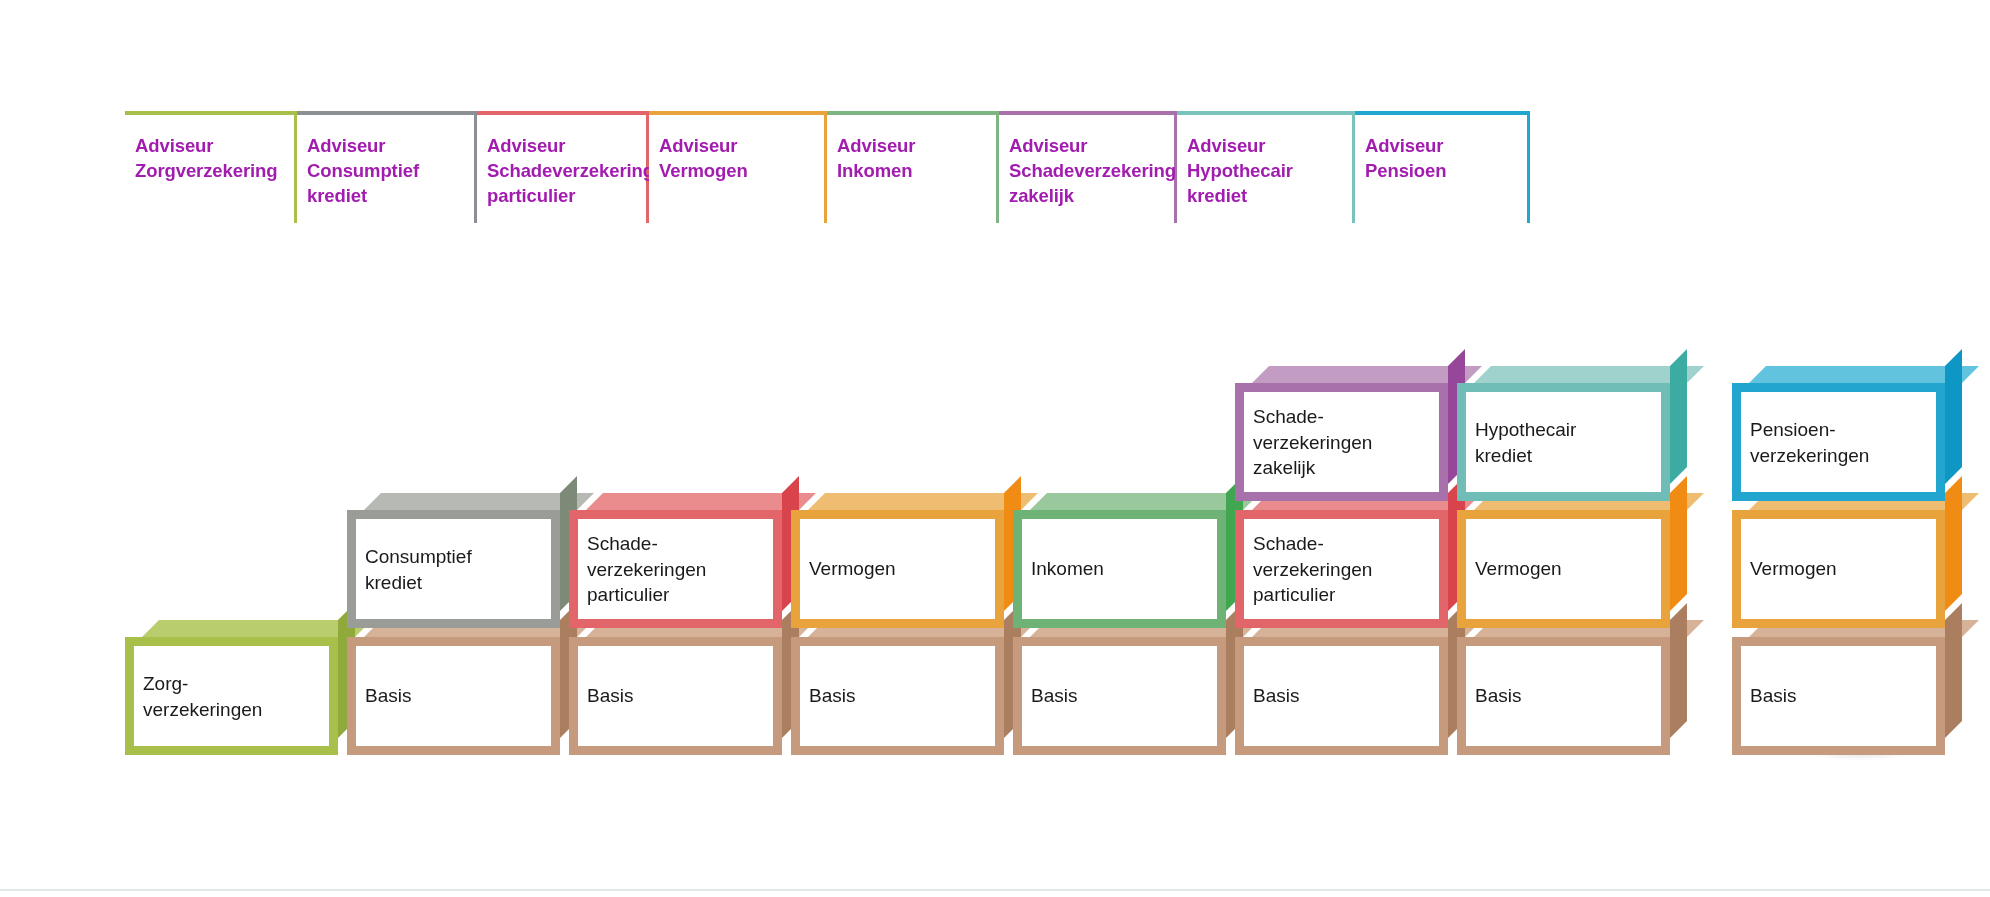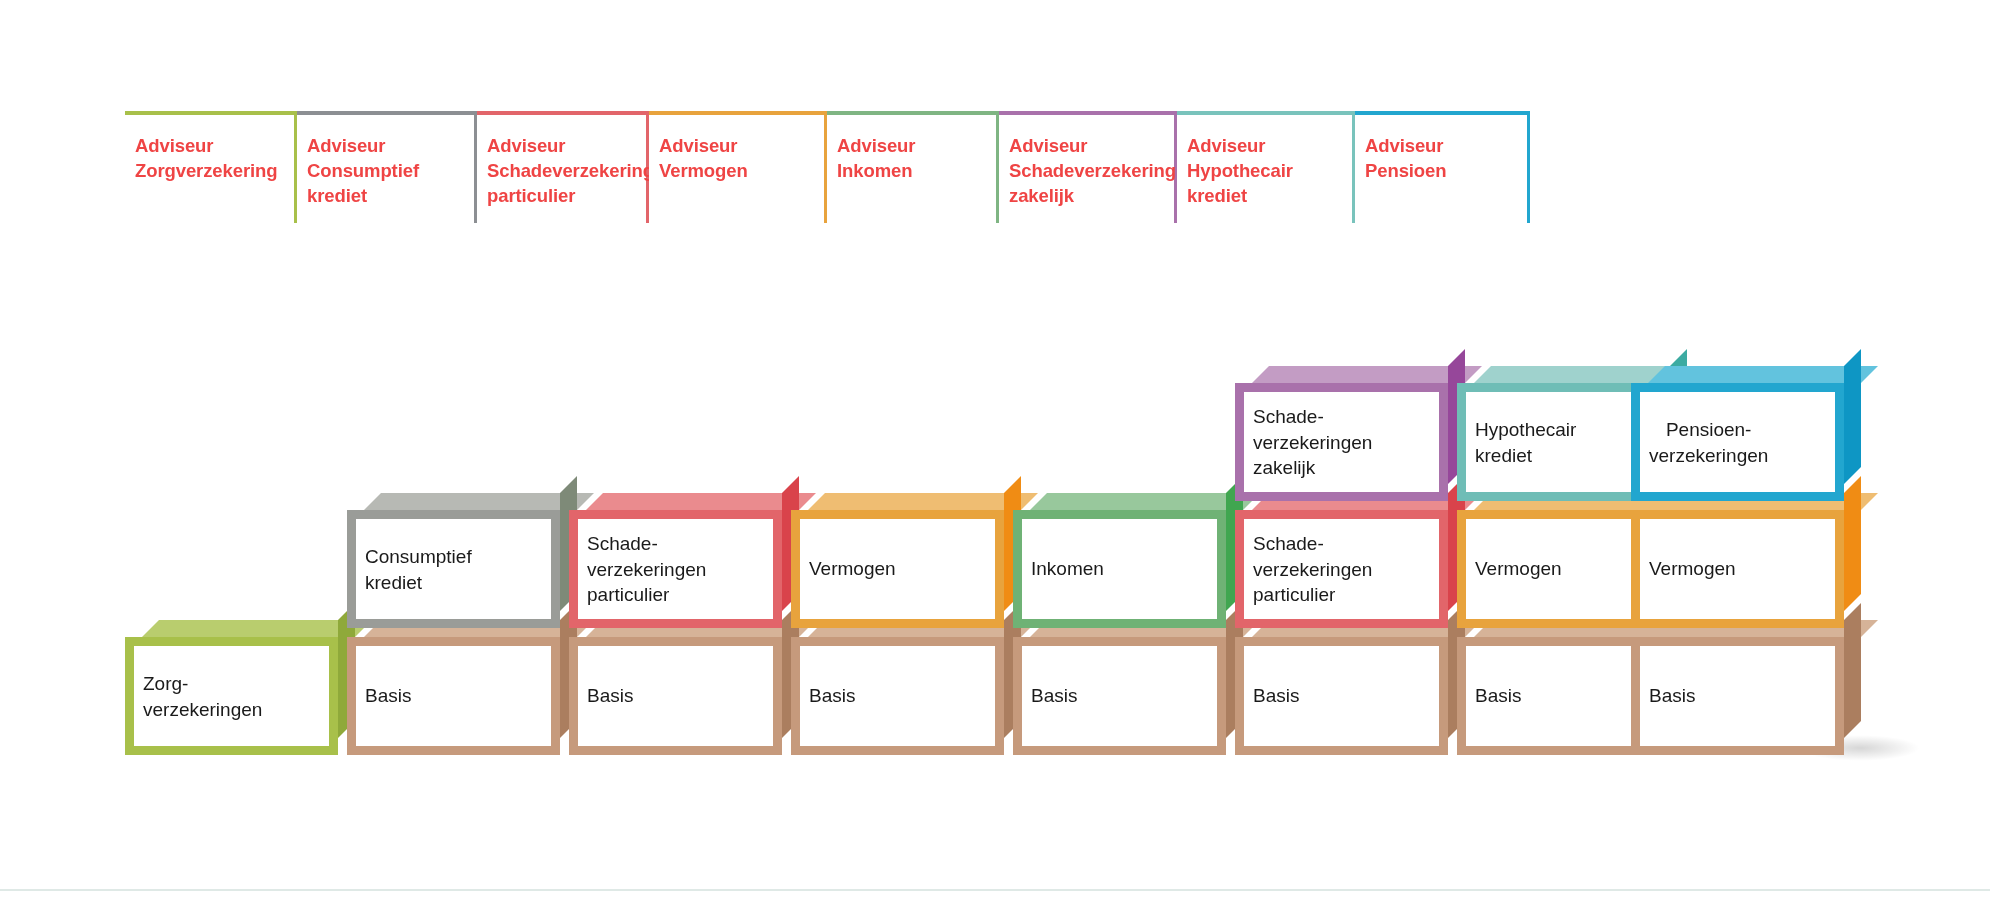--- a/index.html
+++ b/index.html
@@ -24,21 +24,21 @@
     height:112px;
     border-top:4px solid #999;
     border-right:3px solid #999;
     background:#fff;
     padding:18px 0 0 10px;
   }
   .header-label{
     font-size:18.5px;
     font-weight:bold;
     line-height:25px;
-    color:#ef4444;
+    color:#a21caf;
     letter-spacing:-0.1px;
     white-space:pre-line;
   }
 
   
   #blocks-area{
     position:absolute;
     left:0; top:0;
     width:1990px; height:897px;
   }
@@ -268,21 +268,21 @@
         <div class="face-front" style="border-color: rgb(232, 163, 61);"></div>
         <div class="block-label">Vermogen</div>
       </div>
       <div class="block single-line" style="height: 118px;">
         <div class="top3d" style="background: rgb(214, 179, 152);"></div>
         <div class="right3d" style="background: rgb(171, 126, 95);"></div>
         <div class="face-front" style="border-color: rgb(198, 154, 124);"></div>
         <div class="block-label">Basis</div>
       </div>
     </div>
-    <div class="column" style="left: 1631px; text-align: center;">
+    <div class="column" style="left: 1732px;">
       <div class="block" style="height: 118px;">
         <div class="top3d" style="background: rgb(98, 195, 222);"></div>
         <div class="right3d" style="background: rgb(14, 150, 196);"></div>
         <div class="face-front" style="border-color: rgb(34, 166, 207);"></div>
         <div class="block-label">Pensioen-
 verzekeringen</div>
       </div>
       <div class="block single-line" style="height: 118px;">
         <div class="top3d" style="background: rgb(239, 189, 114);"></div>
         <div class="right3d" style="background: rgb(240, 140, 20);"></div>

